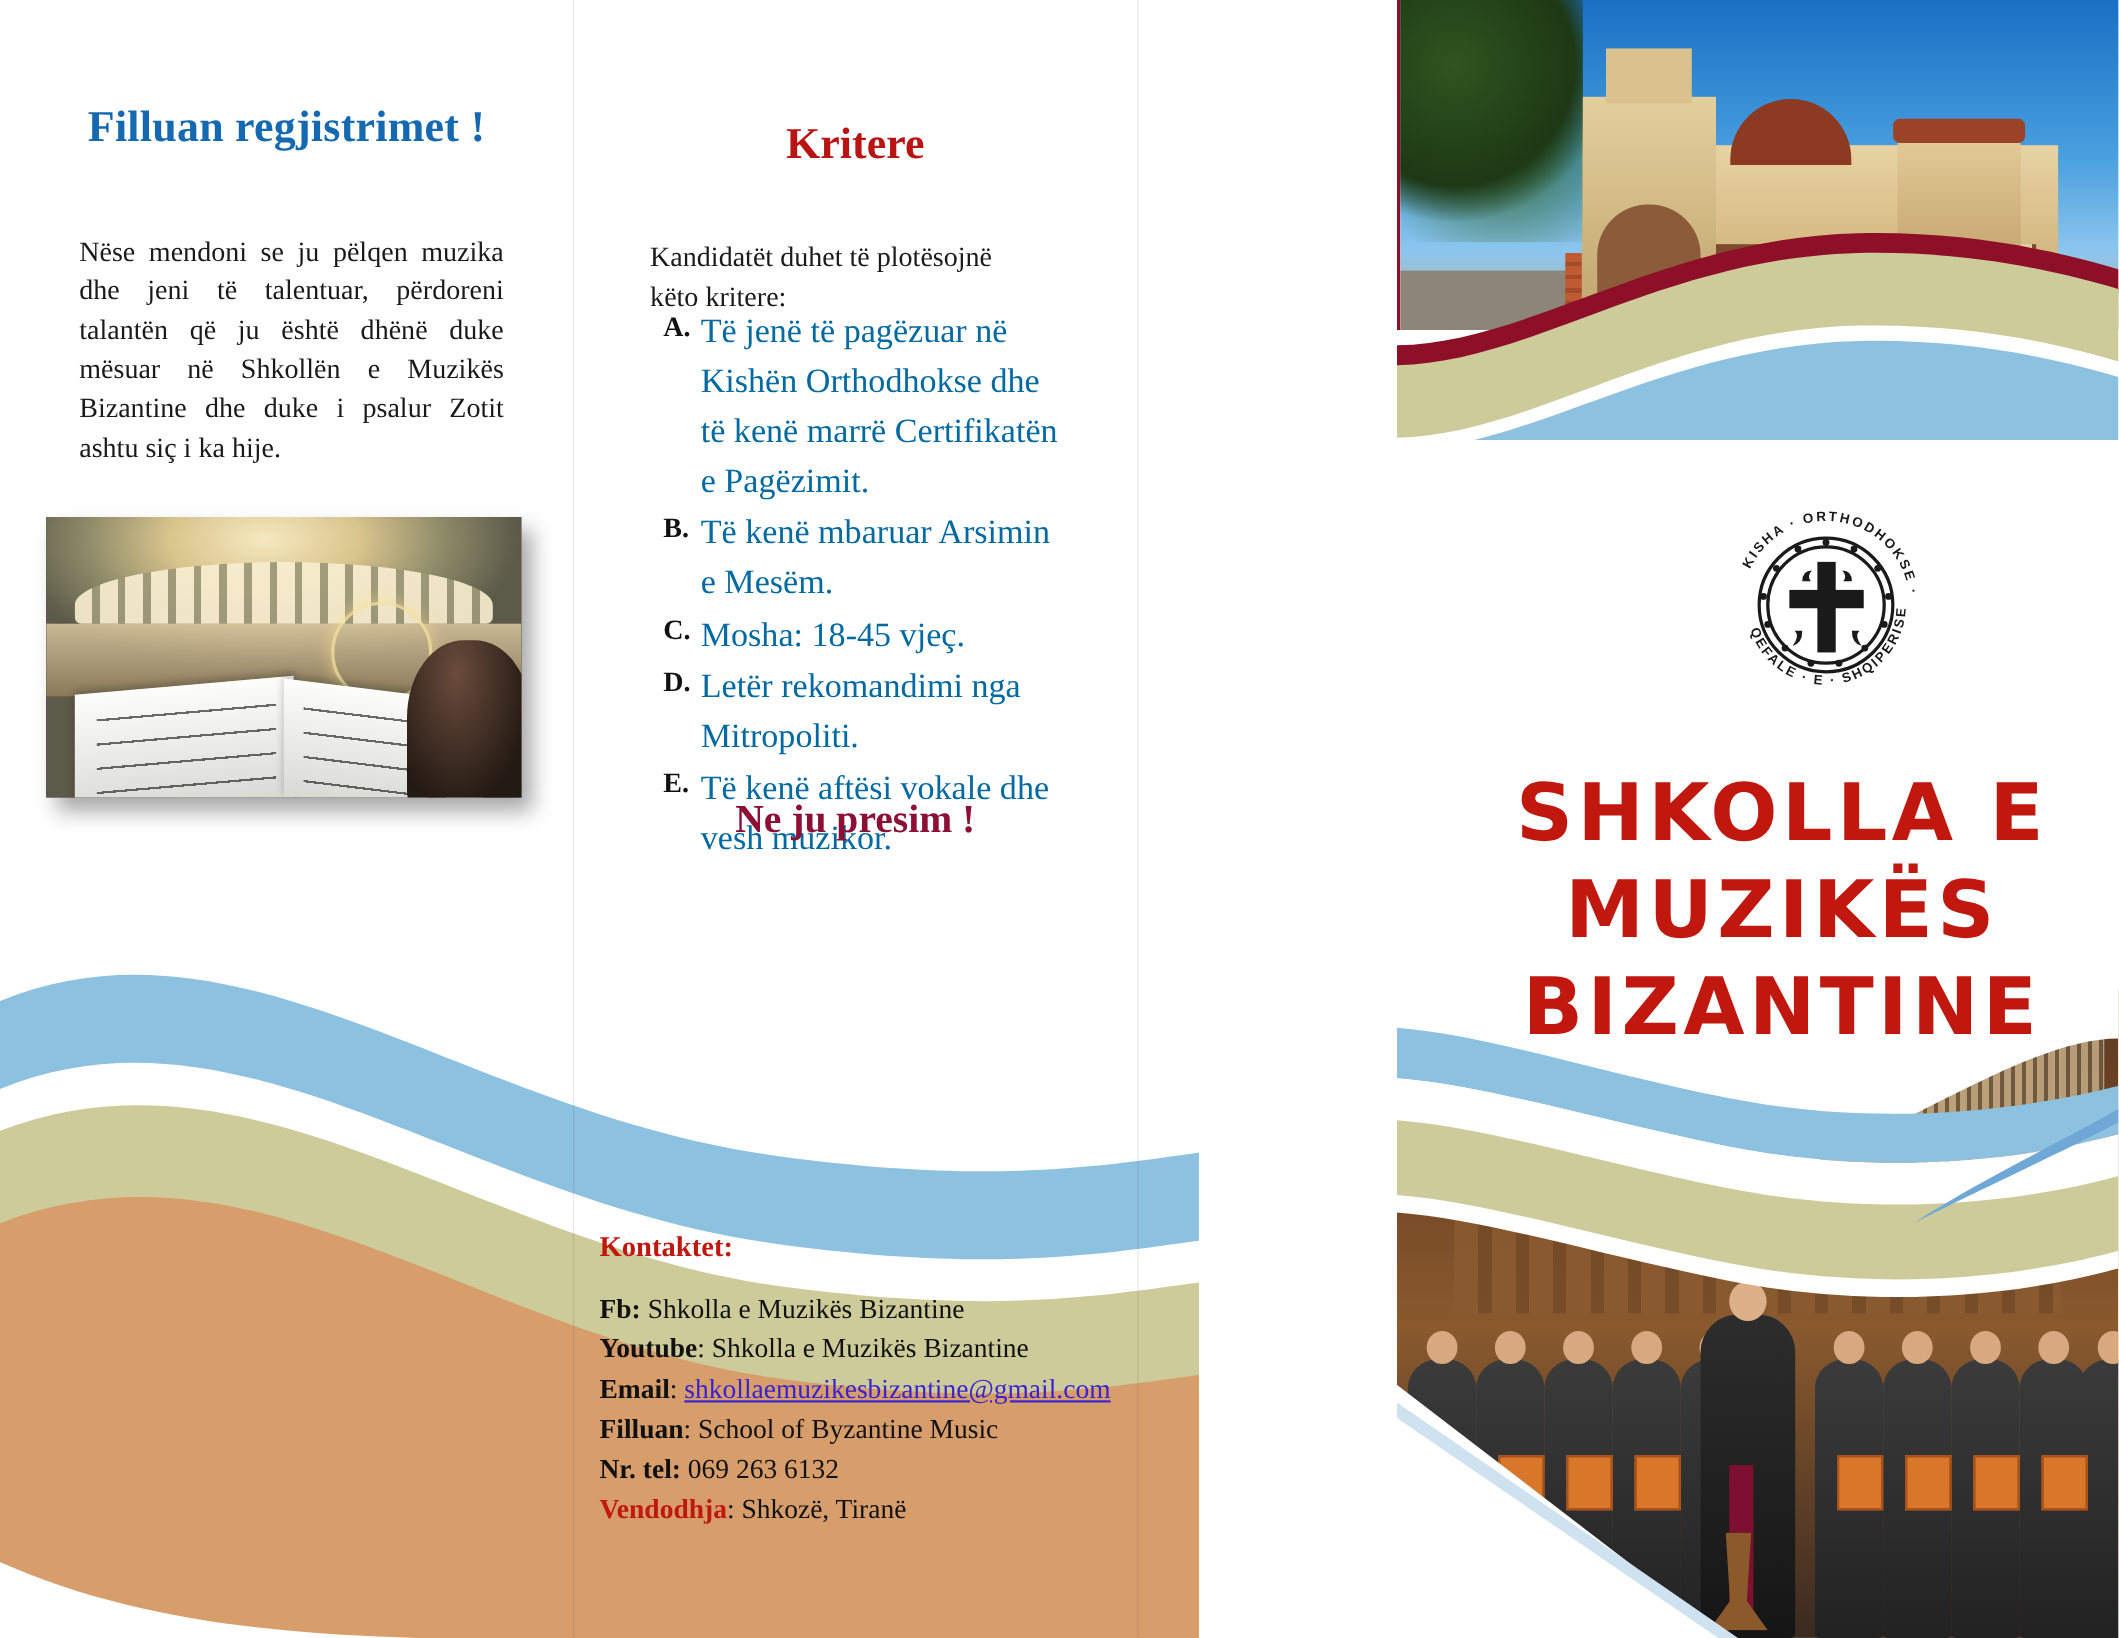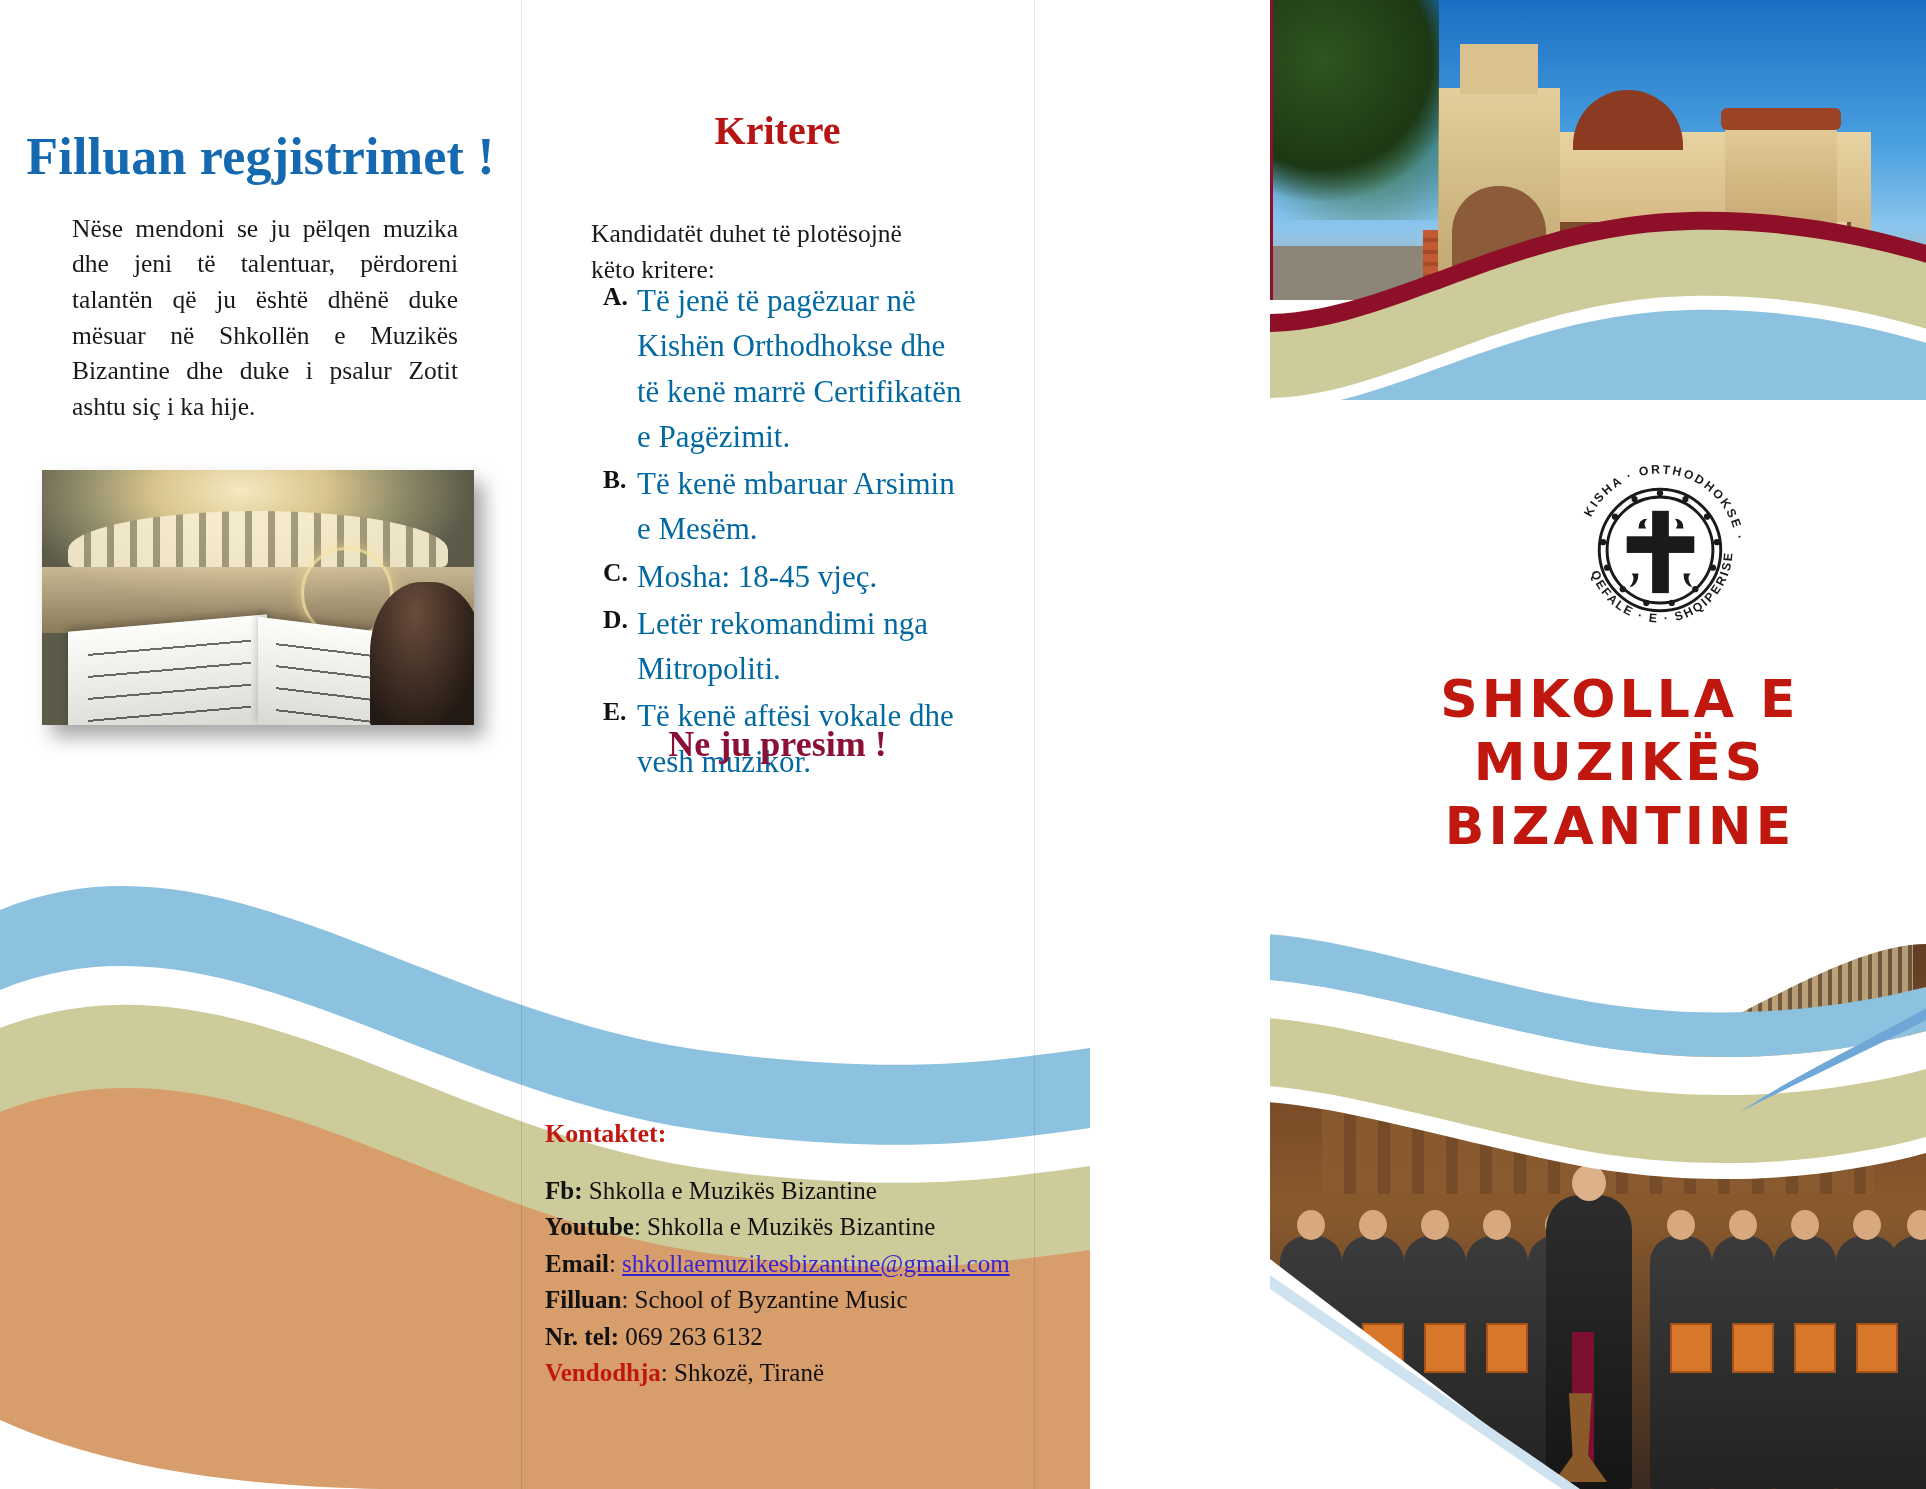--- a/index.html
+++ b/index.html
@@ -13,23 +13,23 @@
   .page{position:absolute;inset:0;width:1926px;height:1489px;overflow:hidden;background:#fff;}
 
   
   .fold{position:absolute;top:0;bottom:0;width:1px;background:rgba(0,0,0,.10);z-index:9;}
   .fold.f1{left:521px;}
   .fold.f2{left:1034px;}
 
   
   .col1{position:absolute;left:0;top:0;width:521px;height:1489px;}
   .h-blue{
-    position:absolute;left:0;right:0;top:92px;
+    position:absolute;left:0;right:0;top:64px;
     text-align:center;
-    color:#1569b0;font-weight:bold;font-size:52px;letter-spacing:.2px;
+    color:#1569b0;font-weight:bold;font-size:40px;letter-spacing:.2px;
   }
   .p-body{
     position:absolute;left:72px;width:386px;top:185px;
     font-size:25.5px;line-height:1.40;color:#1a1a1a;
     text-align:justify;text-justify:inter-word;
   }
 
   
   .photo-book{
     position:absolute;left:42px;top:470px;width:432px;height:255px;
@@ -175,24 +175,24 @@
     position:absolute;left:0;bottom:0;width:180px;height:54px;background:#8d8577;
   }
   .cover-wave{position:absolute;left:0;top:210px;width:656px;height:190px;z-index:3;}
 
   
   .seal{
     position:absolute;left:528px;top:452px;width:196px;height:196px;z-index:4;
   }
   
   .cover-title{
-    position:absolute;left:280px;top:668px;width:612px;z-index:4;
+    position:absolute;left:280px;top:696px;width:612px;z-index:4;
     text-align:center;color:#c0170f;
     font-family:"DejaVu Sans", sans-serif;
-    font-weight:bold;font-size:52px;line-height:1.22;
+    font-weight:bold;font-size:72px;line-height:1.22;
     letter-spacing:4px;
   }
 
   
   .choir-wrap{position:absolute;left:236px;top:900px;width:656px;height:589px;z-index:2;overflow:hidden;}
   .choir-img{
     position:absolute;inset:0;
     background:linear-gradient(180deg,#5d3a22 0%,#774a27 32%,#8a5a2e 52%,#3a2a20 100%);
   }
   .choir-img .hall{

